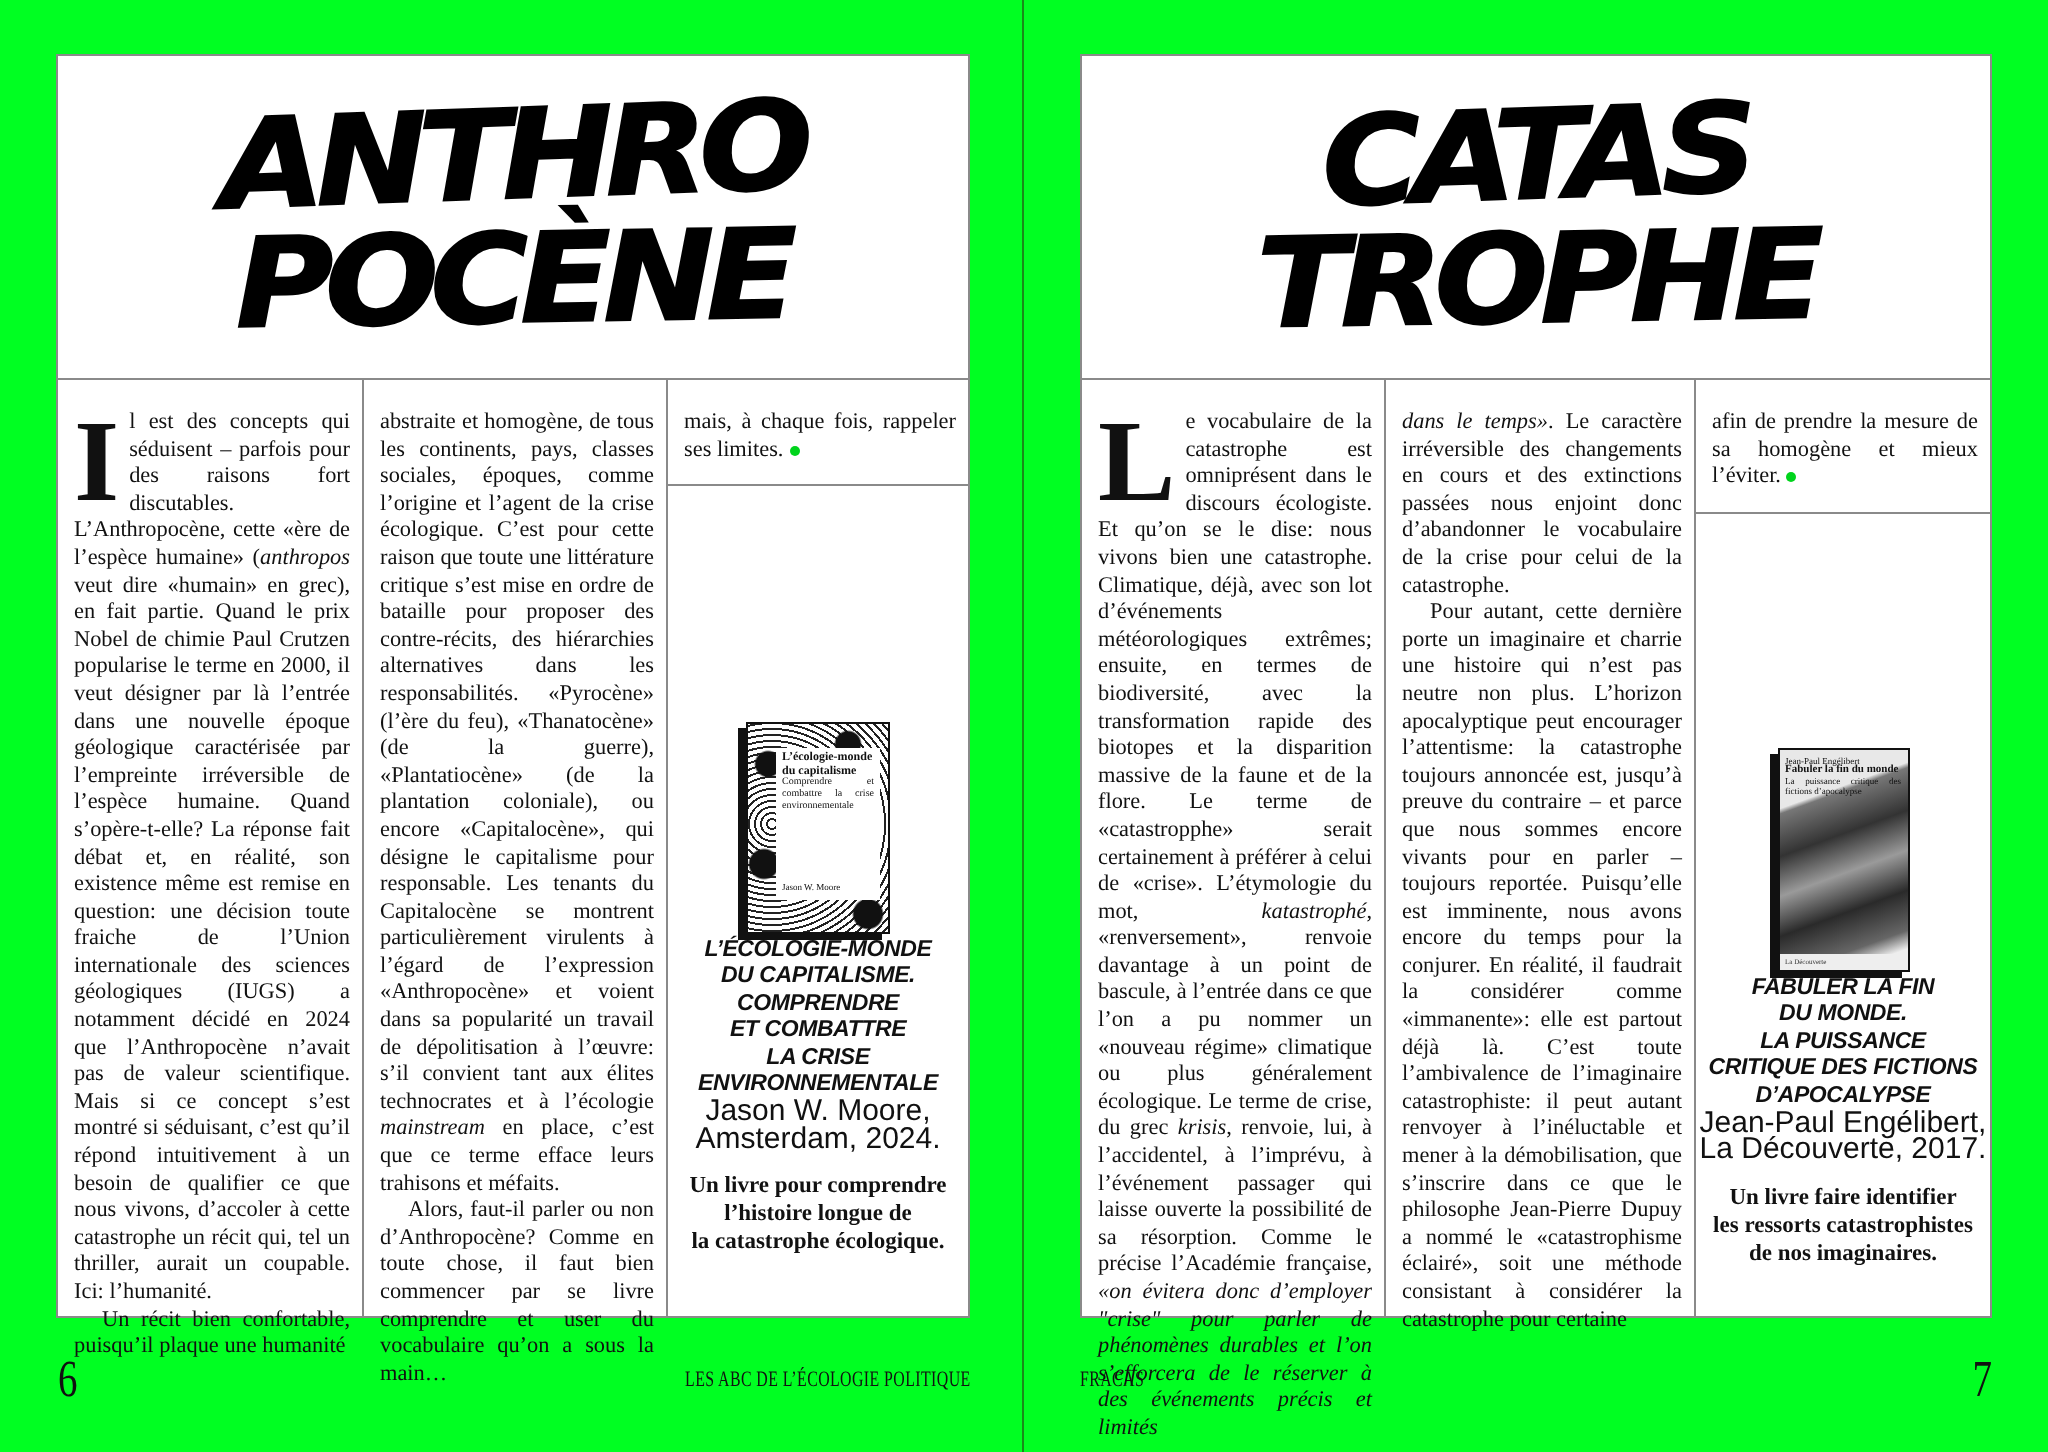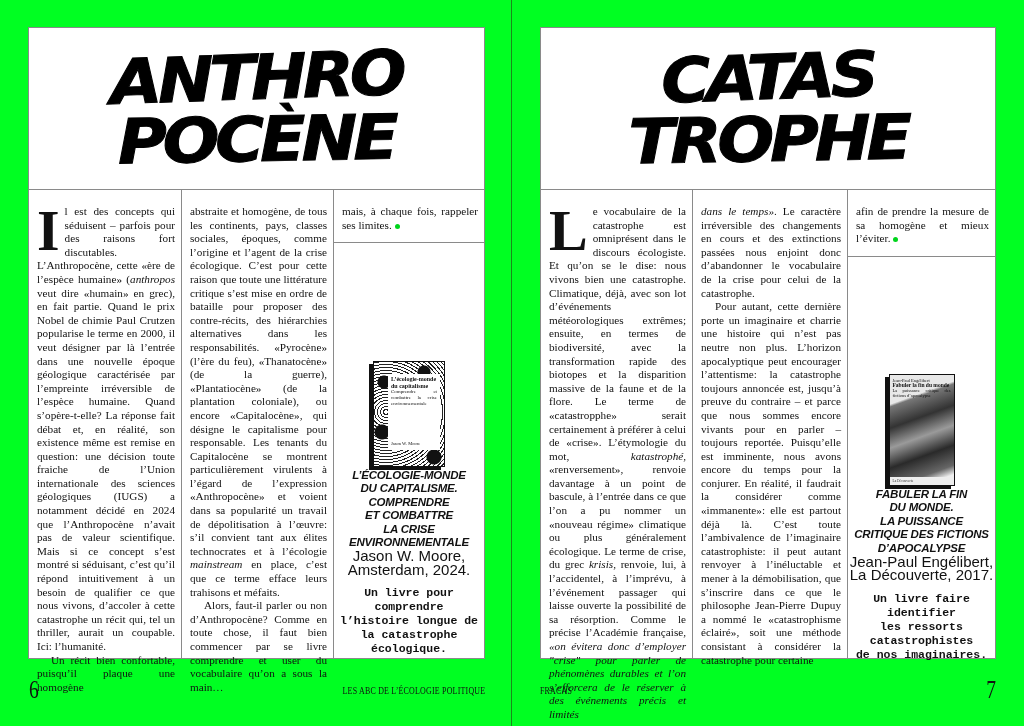--- a/index.html
+++ b/index.html
@@ -99,21 +99,21 @@
     font-family:"Liberation Sans", "DejaVu Sans", sans-serif;
   }
   .panel.left .book-caption { top:280px; }
   .panel.right .book-caption { top:299px; }
   .cap-title {
     font-weight:bold; font-style:italic; font-size:11.5px; line-height:13.4px;
     text-transform:uppercase; letter-spacing:-0.2px; white-space:pre-line;
   }
   .cap-meta { font-size:15px; line-height:13.4px; white-space:pre-line; }
   .cap-blurb {
-    font-family:Liberation Mono, monospace; font-weight:bold;
+    font-family:Liberation Serif, serif; font-weight:bold;
     font-size:11.5px; line-height:14px; margin-top:10px; white-space:pre-line;
   }
   .folio {
     position:absolute; top:676px; font-family:"Liberation Serif", serif;
     font-size:26px; line-height:28px; color:#111; transform:scaleX(0.75);
   }
   .folio.left { left:29px; transform-origin:left; }
   .folio.right { left:983px; transform-origin:right; }
   .running {
     position:absolute; top:684px; font-family:"Liberation Serif", serif;
@@ -130,21 +130,21 @@
 <div class="spine"></div>
 
 <div class="panel left">
   <div class="titlebox">
     <div class="title-line l1">ANTHRO</div>
     <div class="title-line l2">POCÈNE</div>
   </div>
   <div class="cols">
     <div class="col c1">
       <span class="dropcap">I</span><span>l est des concepts qui séduisent – parfois pour des raisons fort discutables. L’Anthropocène, cette «ère de l’espèce humaine» (</span><em>anthropos</em><span> veut dire «humain» en grec), en fait partie. Quand le prix Nobel de chimie Paul Crutzen popularise le terme en 2000, il veut désigner par là l’entrée dans une nouvelle époque géologique caractérisée par l’empreinte irréversible de l’espèce humaine. Quand s’opère-t-elle? La réponse fait débat et, en réalité, son existence même est remise en question: une décision toute fraiche de l’Union internationale des sciences géologiques (IUGS) a notamment décidé en 2024 que l’Anthropocène n’avait pas de valeur scientifique. Mais si ce concept s’est montré si séduisant, c’est qu’il répond intuitivement à un besoin de qualifier ce que nous vivons, d’accoler à cette catastrophe un récit qui, tel un thriller, aurait un coupable. Ici: l’humanité.</span>
-      <span class="indent">Un récit bien confortable, puisqu’il plaque une homogène</span>
+      <span class="indent">Un récit bien confortable, puisqu’il plaque une humanité</span>
     </div>
     <div class="col c2">
       <span>abstraite et homogène, de tous les continents, pays, classes sociales, époques, comme l’origine et l’agent de la crise écologique. C’est pour cette raison que toute une littérature critique s’est mise en ordre de bataille pour proposer des contre-récits, des hiérarchies alternatives dans les responsabilités. «Pyrocène» (l’ère du feu), «Thanatocène» (de la guerre), «Plantatiocène» (de la plantation coloniale), ou encore «Capitalocène», qui désigne le capitalisme pour responsable. Les tenants du Capitalocène se montrent particulièrement virulents à l’égard de l’expression «Anthropocène» et voient dans sa popularité un travail de dépolitisation à l’œuvre: s’il convient tant aux élites technocrates et à l’écologie </span><em>mainstream</em><span> en place, c’est que ce terme efface leurs trahisons et méfaits.</span>
       <span class="indent">Alors, faut-il parler ou non d’Anthropocène? Comme en toute chose, il faut bien commencer par se livre comprendre et user du vocabulaire qu’on a sous la main…</span>
     </div>
     <div class="col c3">
       <div class="col3-top">
         <span>mais, à chaque fois, rappeler ses limites.</span><span class="endnote-dot"></span>
       </div>
       <div class="book">

